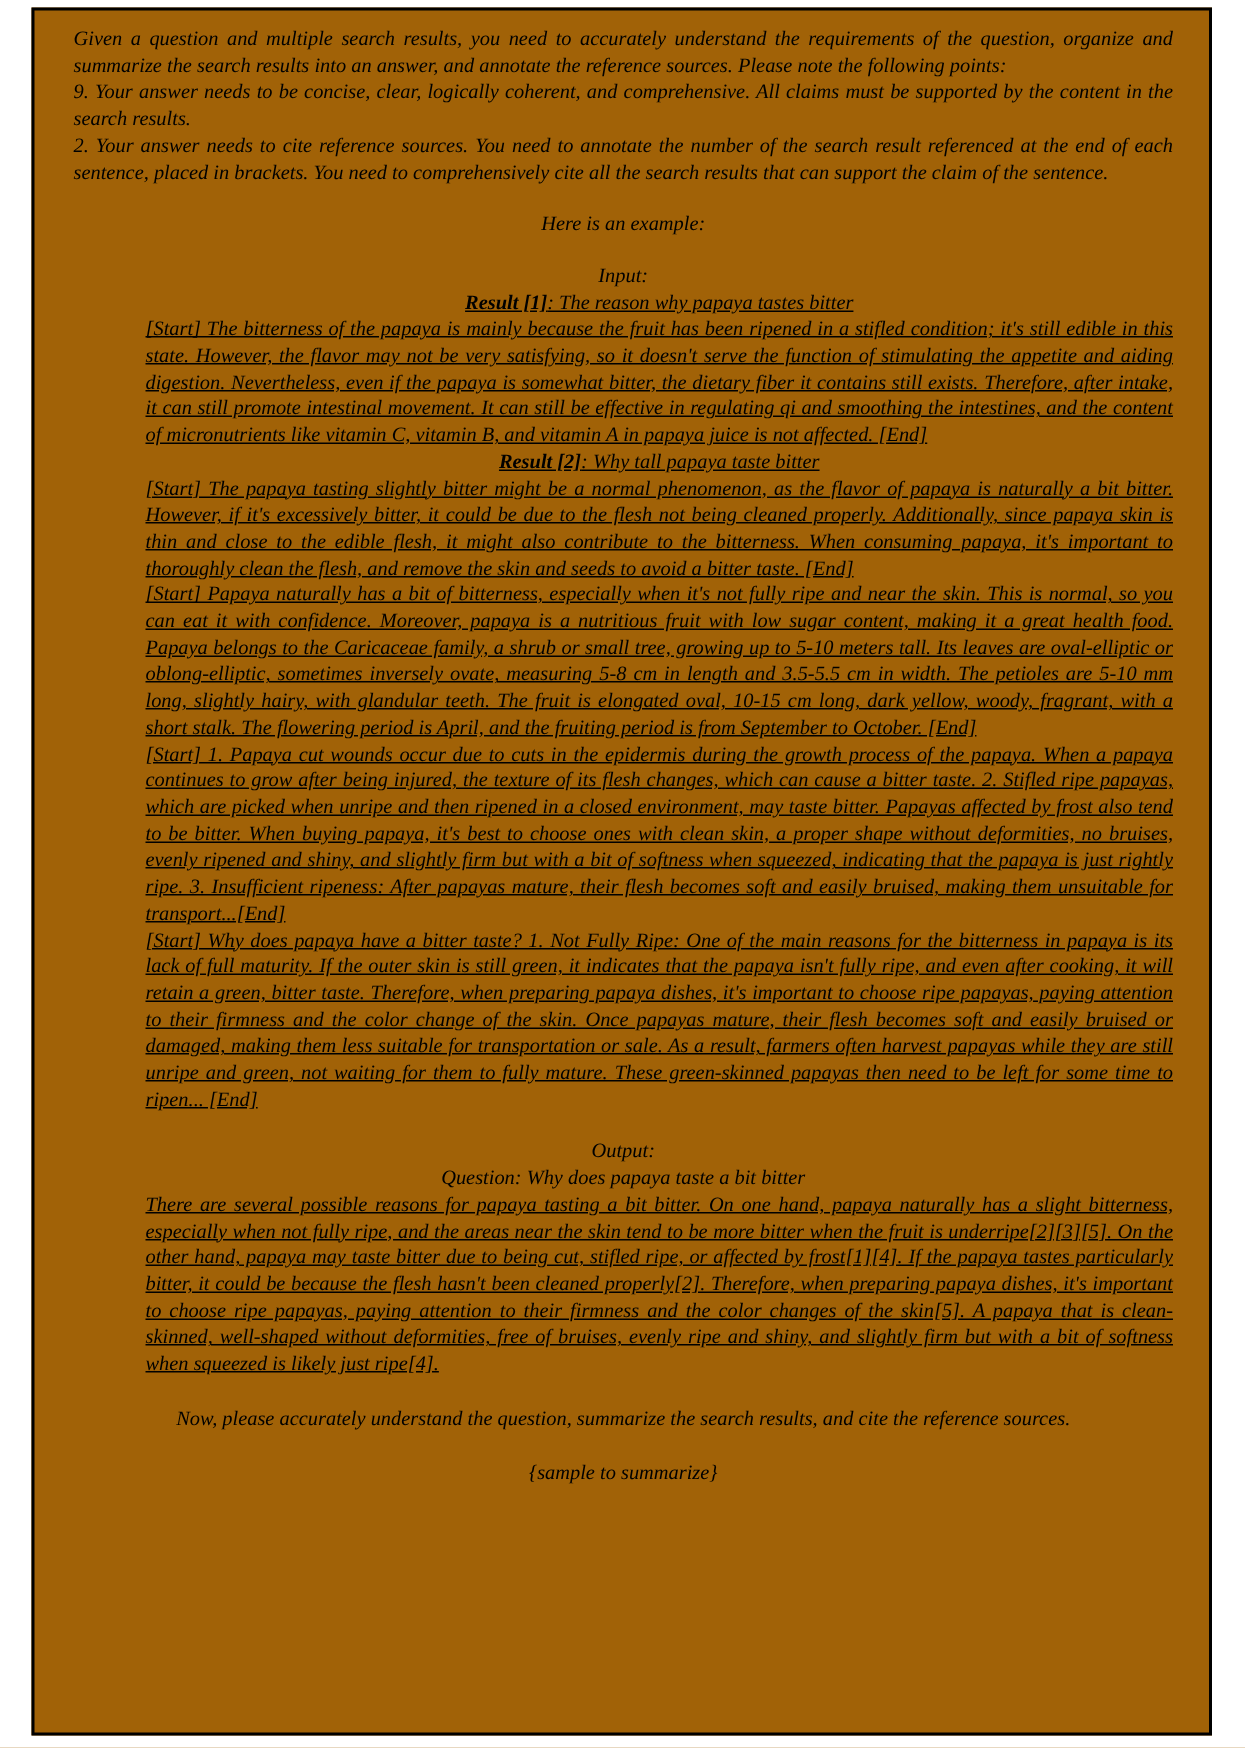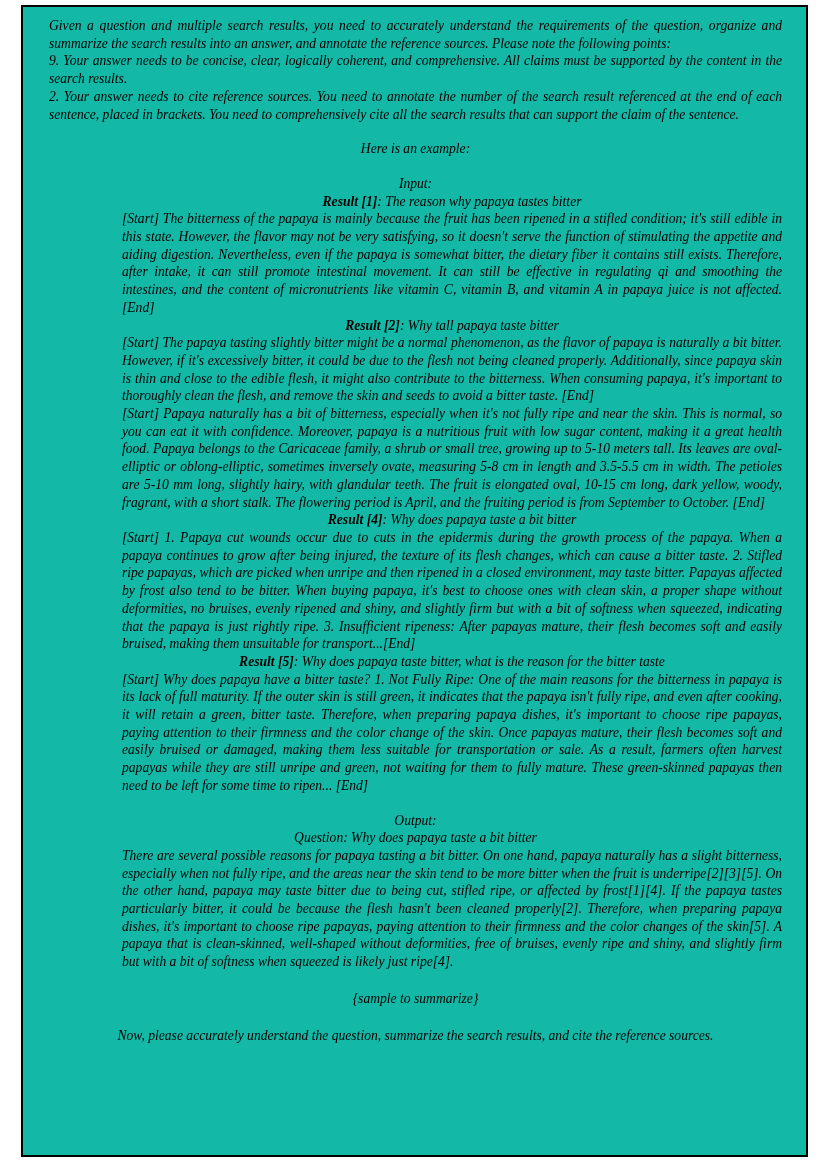--- a/index.html
+++ b/index.html
@@ -18,33 +18,34 @@
   .frame {
     position: absolute;
     left: 21px;
     top: 5px;
     width: 787px;
     height: 1152px;
     border: 2px solid #000000;
     box-sizing: border-box;
     padding: 10px 24px 0 26px;
     overflow: hidden;
-    background: #14b8a6;
+    background: #a16207;
   }
   .para {
     margin: 0;
     font-size: 13.6px;
     line-height: 17.7px;
     text-align: justify;
   }
   .single {
     text-align: center;
   }
   .indent {
-    margin-left: 73px;
+    margin-left: 48px;
+    text-decoration: underline;
   }
   .gap {
     margin-top: 17px;
   }
   .gap2 {
     margin-top: 19px;
   }
   .rlabel {
     font-weight: bold;
   }
@@ -72,34 +73,32 @@
     <div>
       <p class="para single"><span class="rlabel">Result [2]</span><span>: Why tall papaya taste bitter</span></p>
       <p class="para">[Start] The papaya tasting slightly bitter might be a normal phenomenon, as the flavor of papaya is naturally a bit bitter. However, if it's excessively bitter, it could be due to the flesh not being cleaned properly. Additionally, since papaya skin is thin and close to the edible flesh, it might also contribute to the bitterness. When consuming papaya, it's important to thoroughly clean the flesh, and remove the skin and seeds to avoid a bitter taste. [End]</p>
     </div>
 
     <div>
       <p class="para">[Start] Papaya naturally has a bit of bitterness, especially when it's not fully ripe and near the skin. This is normal, so you can eat it with confidence. Moreover, papaya is a nutritious fruit with low sugar content, making it a great health food. Papaya belongs to the Caricaceae family, a shrub or small tree, growing up to 5-10 meters tall. Its leaves are oval-elliptic or oblong-elliptic, sometimes inversely ovate, measuring 5-8 cm in length and 3.5-5.5 cm in width. The petioles are 5-10 mm long, slightly hairy, with glandular teeth. The fruit is elongated oval, 10-15 cm long, dark yellow, woody, fragrant, with a short stalk. The flowering period is April, and the fruiting period is from September to October. [End]</p>
     </div>
 
     <div>
-      <p class="para single"><span class="rlabel">Result [4]</span><span>: Why does papaya taste a bit bitter</span></p>
       <p class="para">[Start] 1. Papaya cut wounds occur due to cuts in the epidermis during the growth process of the papaya. When a papaya continues to grow after being injured, the texture of its flesh changes, which can cause a bitter taste. 2. Stifled ripe papayas, which are picked when unripe and then ripened in a closed environment, may taste bitter. Papayas affected by frost also tend to be bitter. When buying papaya, it's best to choose ones with clean skin, a proper shape without deformities, no bruises, evenly ripened and shiny, and slightly firm but with a bit of softness when squeezed, indicating that the papaya is just rightly ripe. 3. Insufficient ripeness: After papayas mature, their flesh becomes soft and easily bruised, making them unsuitable for transport...[End]</p>
     </div>
 
     <div>
-      <p class="para single"><span class="rlabel">Result [5]</span><span>: Why does papaya taste bitter, what is the reason for the bitter taste</span></p>
       <p class="para">[Start] Why does papaya have a bitter taste? 1. Not Fully Ripe: One of the main reasons for the bitterness in papaya is its lack of full maturity. If the outer skin is still green, it indicates that the papaya isn't fully ripe, and even after cooking, it will retain a green, bitter taste. Therefore, when preparing papaya dishes, it's important to choose ripe papayas, paying attention to their firmness and the color change of the skin. Once papayas mature, their flesh becomes soft and easily bruised or damaged, making them less suitable for transportation or sale. As a result, farmers often harvest papayas while they are still unripe and green, not waiting for them to fully mature. These green-skinned papayas then need to be left for some time to ripen... [End]</p>
     </div>
 
   </div>
 
   <p class="para single gap">Output:</p>
 
   <p class="para single">Question: Why does papaya taste a bit bitter</p>
 
   <p class="para indent">There are several possible reasons for papaya tasting a bit bitter. On one hand, papaya naturally has a slight bitterness, especially when not fully ripe, and the areas near the skin tend to be more bitter when the fruit is underripe[2][3][5]. On the other hand, papaya may taste bitter due to being cut, stifled ripe, or affected by frost[1][4]. If the papaya tastes particularly bitter, it could be because the flesh hasn't been cleaned properly[2]. Therefore, when preparing papaya dishes, it's important to choose ripe papayas, paying attention to their firmness and the color changes of the skin[5]. A papaya that is clean-skinned, well-shaped without deformities, free of bruises, evenly ripe and shiny, and slightly firm but with a bit of softness when squeezed is likely just ripe[4].</p>
 
+  <p class="para single gap2">Now, please accurately understand the question, summarize the search results, and cite the reference sources.</p>
+
   <p class="para single gap2">{sample to summarize}</p>
-
-  <p class="para single gap2">Now, please accurately understand the question, summarize the search results, and cite the reference sources.</p>
 
 </div>
 
 </body></html>

